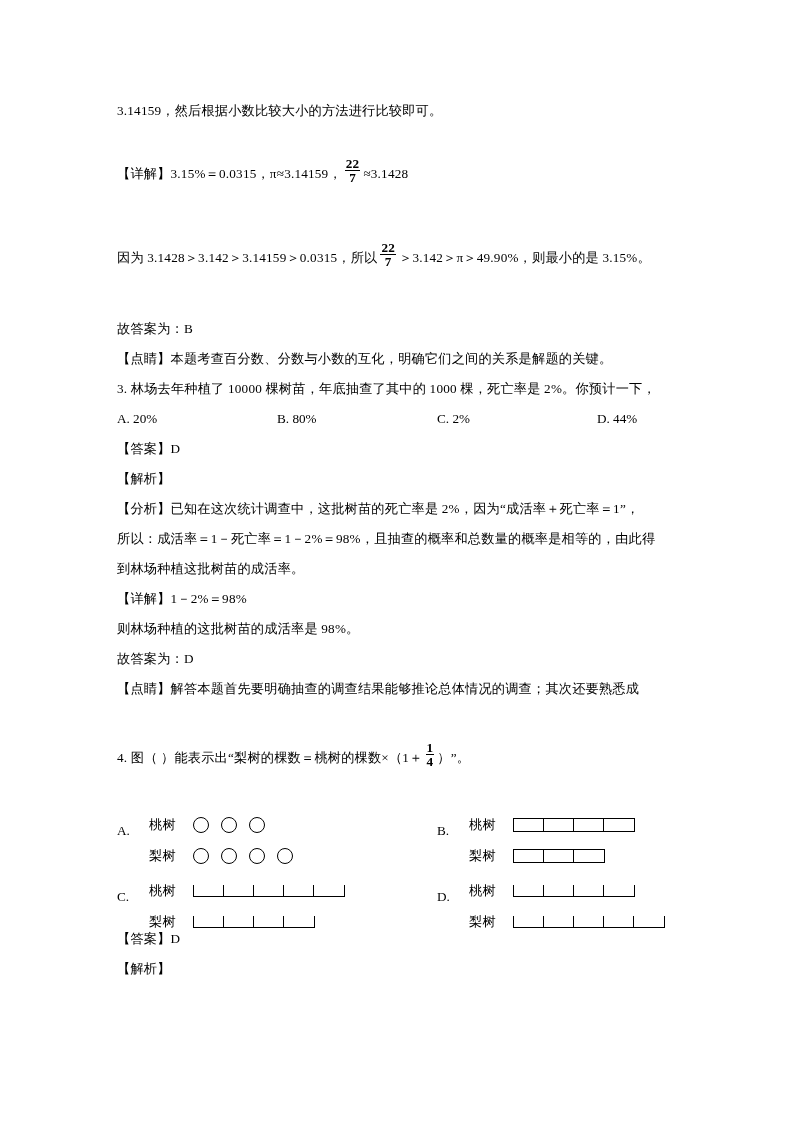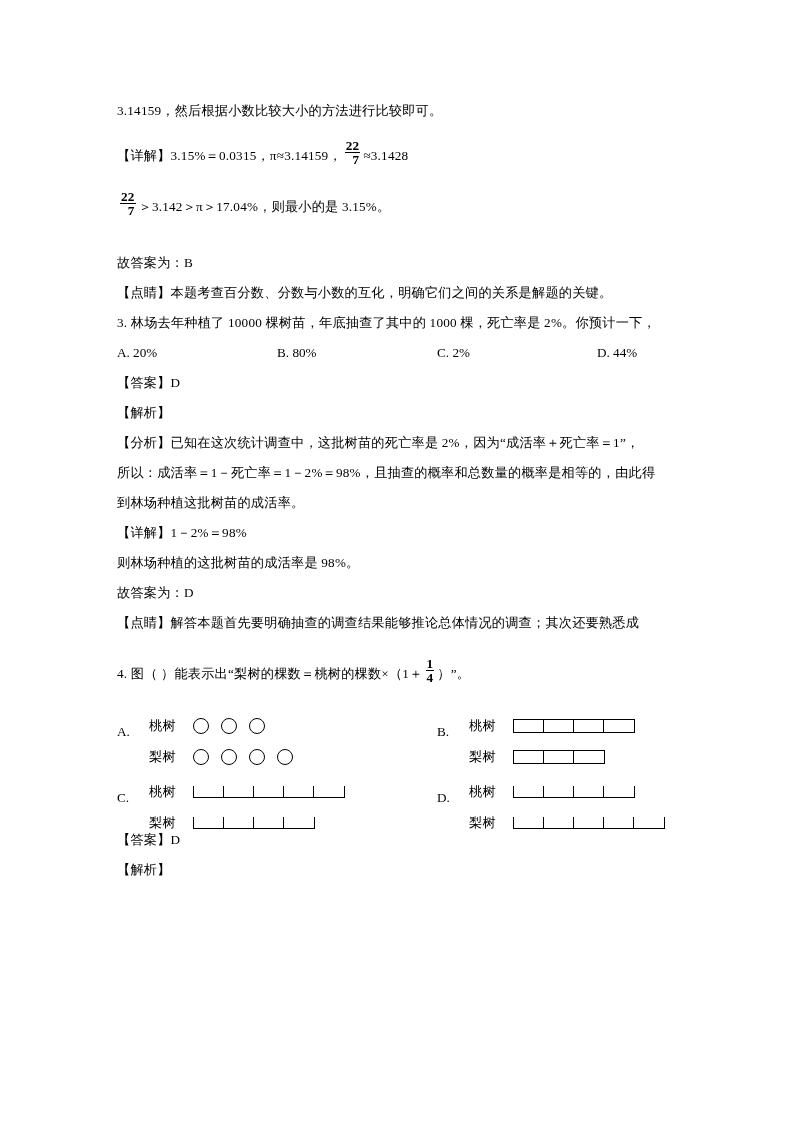--- a/index.html
+++ b/index.html
@@ -35,25 +35,25 @@
     letter-spacing: 0.2px;
   }
   .gap-sm { height: 14px; }
   .gap-md { height: 20px; }
   .gap-lg { height: 26px; }
 
   
   .frac {
     display: inline-block;
     vertical-align: -0.42em;
-    text-align: right;
+    text-align: center;
     font-weight: bold;
     font-size: 13.2px;
     line-height: 1.02;
-    margin: 0 3px;
+    margin: 18px 3px;
     position: relative;
     top: -1px;
   }
   .frac .num {
     display: block;
     padding: 0 1px;
   }
   .frac .den {
     display: block;
     border-top: 1.6px solid #000;
@@ -158,21 +158,21 @@
   <div class="content">
 
     <div class="line">3.14159，然后根据小数比较大小的方法进行比较即可。</div>
 
     <div class="gap-sm"></div>
 
     <div class="line"><span>【详解】3.15%＝0.0315，π≈3.14159，</span><span class="frac"><span class="num">22</span><span class="den">7</span></span><span>≈3.1428</span></div>
 
     <div class="gap-md"></div>
 
-    <div class="line"><span class="frac"><span class="num">22</span><span class="den">7</span></span><span>＞3.142＞π＞17.04%，则最小的是 3.15%。</span></div>
+    <div class="line"><span>因为 3.1428＞3.142＞3.14159＞0.0315，所以</span><span class="frac"><span class="num">22</span><span class="den">7</span></span><span>＞3.142＞π＞49.90%，则最小的是 3.15%。</span></div>
 
     <div class="gap-lg"></div>
 
     <div class="line">故答案为：B</div>
     <div class="line">【点睛】本题考查百分数、分数与小数的互化，明确它们之间的关系是解题的关键。</div>
 
     <div class="line"><span>3.</span>&nbsp;<span>林场去年种植了 10000 棵树苗，年底抽查了其中的 1000 棵，死亡率是 2%。你预计一下，</span></div>
 
     <div class="mcq-row">
       <span class="ch">A. 20%</span>

